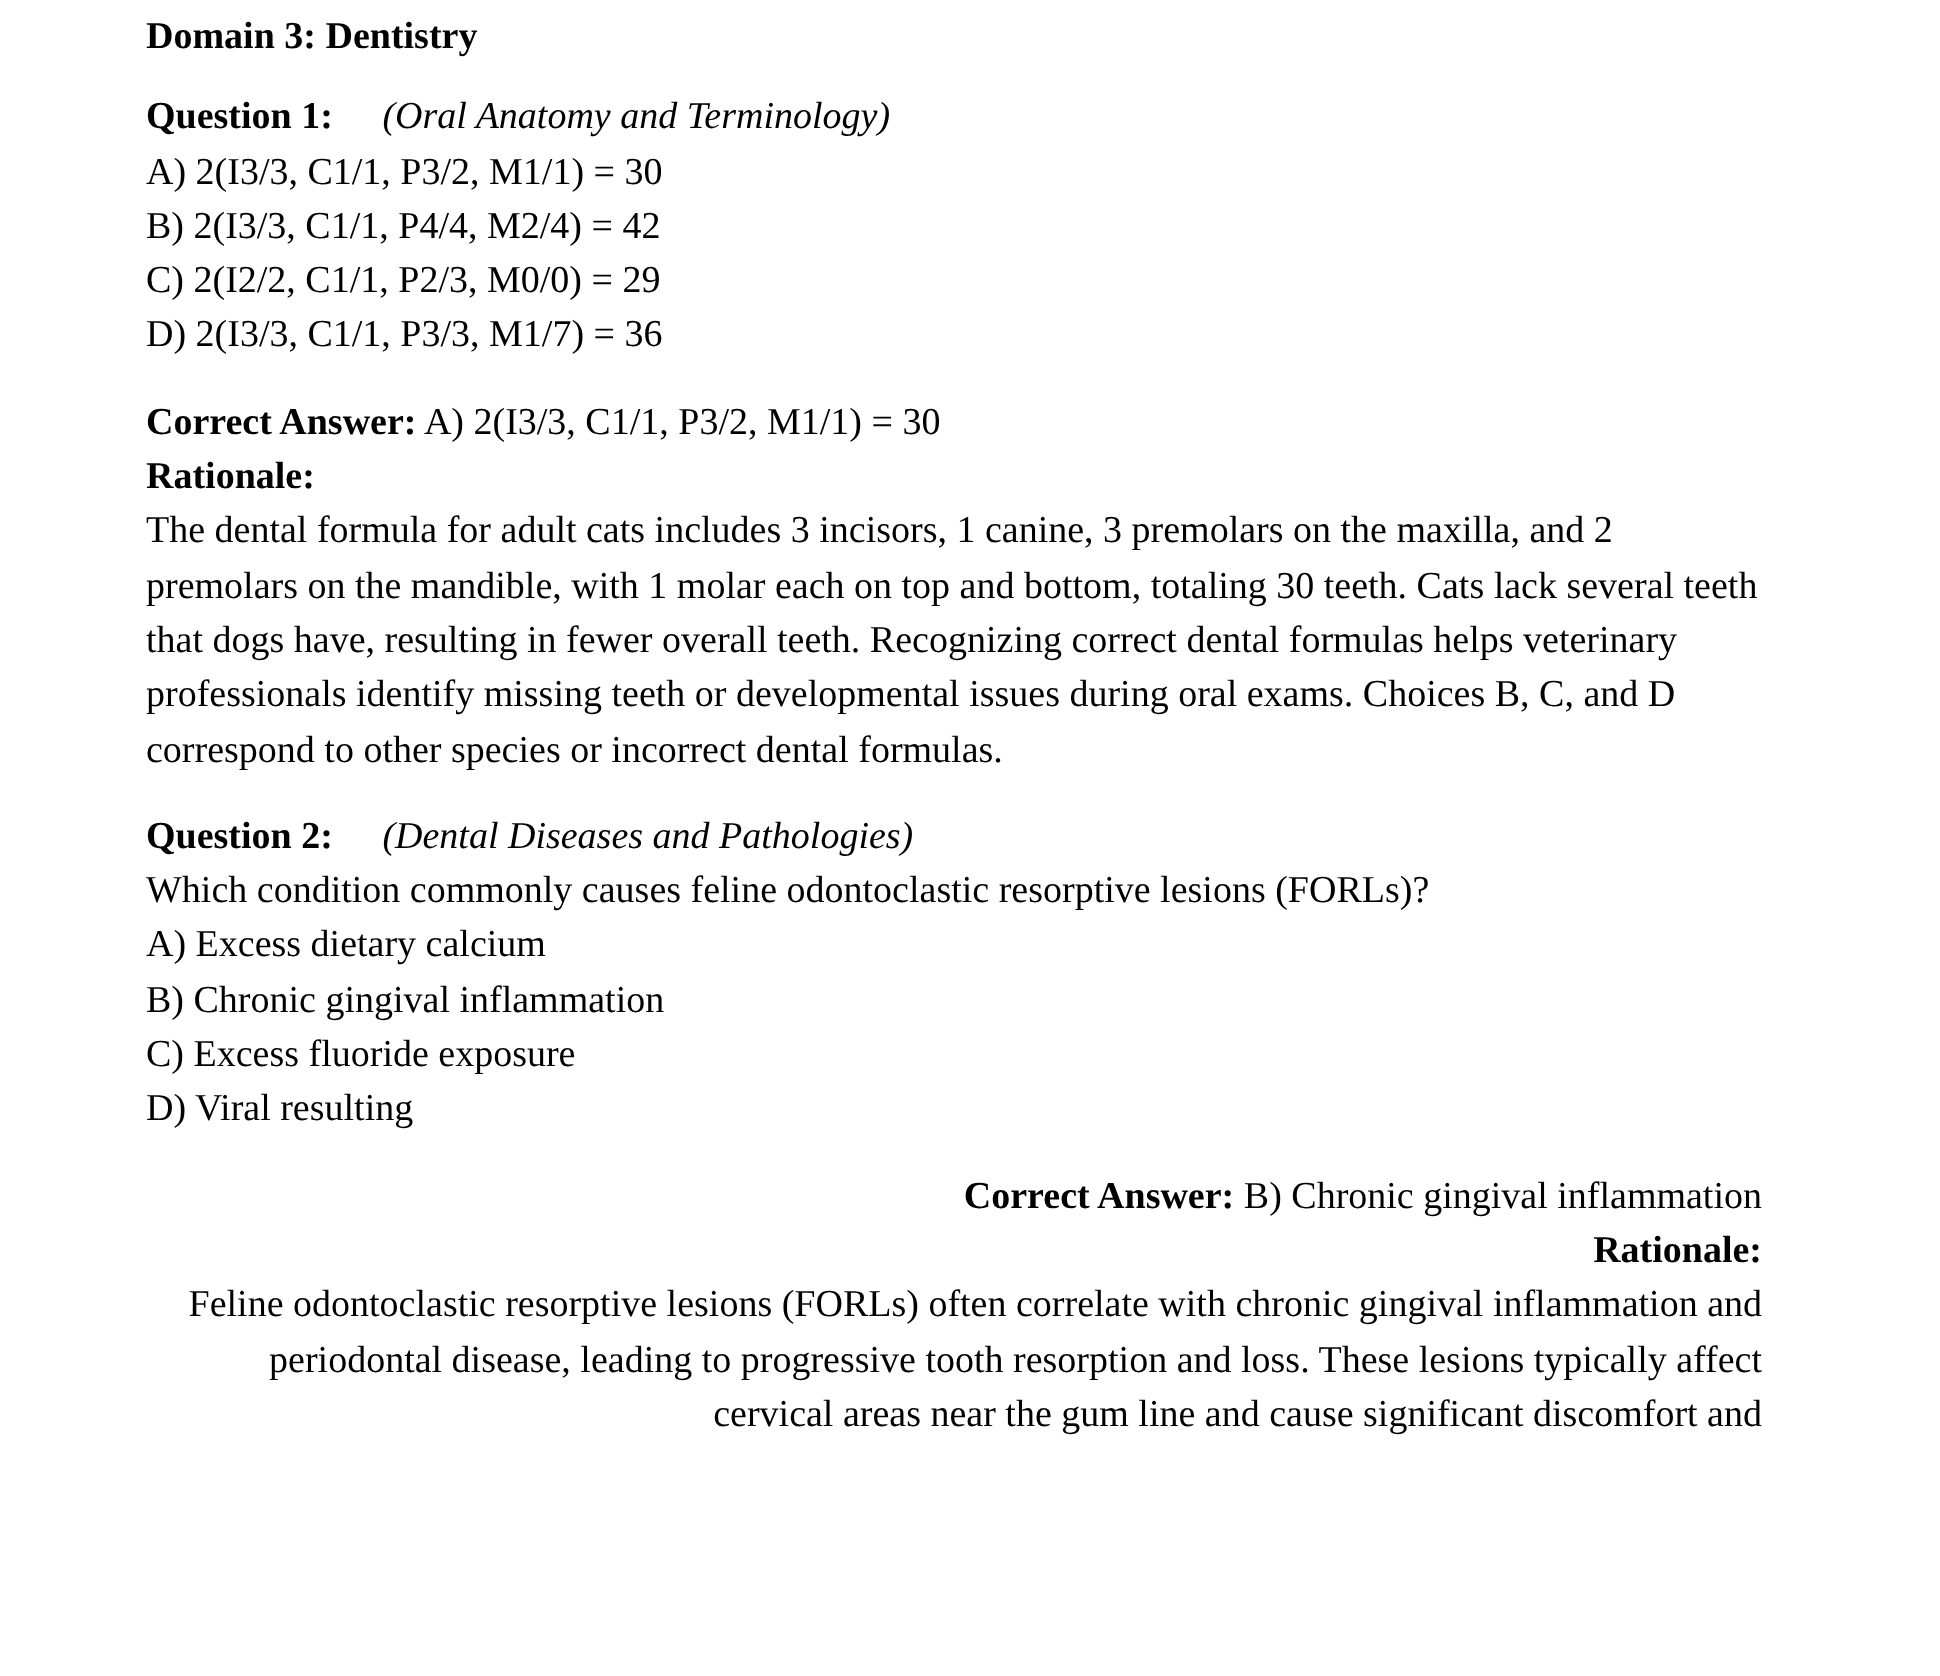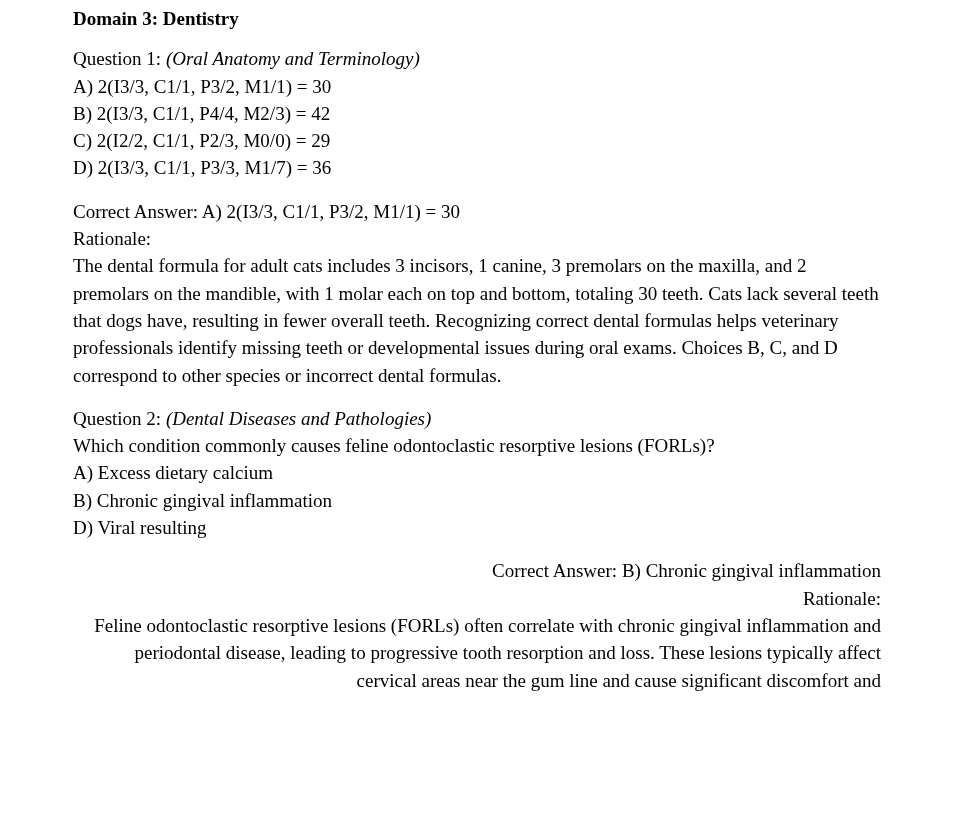--- a/index.html
+++ b/index.html
@@ -19,38 +19,38 @@
     height: 838px;
   }
   .domain-heading {
     font-size: 19px;
     font-weight: bold;
     line-height: 27.3px;
     margin-bottom: 13px;
   }
   .block { margin-bottom: 16px; }
   .block:last-child { margin-bottom: 0; text-align: right; }
-  .bold { font-weight: normal; }
-  .italic { font-style: italic; }
+  .bold { font-weight: bold; }
+  .italic { font-style: italic; margin-left: 20px; }
   .line { min-height: 27.3px; }
 </style>
 </head>
 <body>
 
 <div class="page">
 
   <div class="domain-heading">Domain 3: Dentistry</div>
 
   <section class="block">
     <div class="line">
       <span class="bold">Question 1:</span>
       <span class="italic">(Oral Anatomy and Terminology)</span>
     </div>
     <div class="line">A) 2(I3/3, C1/1, P3/2, M1/1) = 30</div>
-    <div class="line">B) 2(I3/3, C1/1, P4/4, M2/3) = 42</div>
+    <div class="line">B) 2(I3/3, C1/1, P4/4, M2/4) = 42</div>
     <div class="line">C) 2(I2/2, C1/1, P2/3, M0/0) = 29</div>
     <div class="line">D) 2(I3/3, C1/1, P3/3, M1/7) = 36</div>
   </section>
 
   <section class="block">
     <div class="line">
       <span class="bold">Correct Answer:</span>
       <span>A) 2(I3/3, C1/1, P3/2, M1/1) = 30</span>
     </div>
     <div class="line bold">Rationale:</div>
@@ -58,20 +58,21 @@
   </section>
 
   <section class="block">
     <div class="line">
       <span class="bold">Question 2:</span>
       <span class="italic">(Dental Diseases and Pathologies)</span>
     </div>
     <div class="line">Which condition commonly causes feline odontoclastic resorptive lesions (FORLs)?</div>
     <div class="line">A) Excess dietary calcium</div>
     <div class="line">B) Chronic gingival inflammation</div>
+    <div class="line">C) Excess fluoride exposure</div>
     <div class="line">D) Viral resulting</div>
   </section>
 
   <section class="block">
     <div class="line">
       <span class="bold">Correct Answer:</span>
       <span>B) Chronic gingival inflammation</span>
     </div>
     <div class="line bold">Rationale:</div>
     <p>Feline odontoclastic resorptive lesions (FORLs) often correlate with chronic gingival inflammation and periodontal disease, leading to progressive tooth resorption and loss. These lesions typically affect cervical areas near the gum line and cause significant discomfort and</p>

